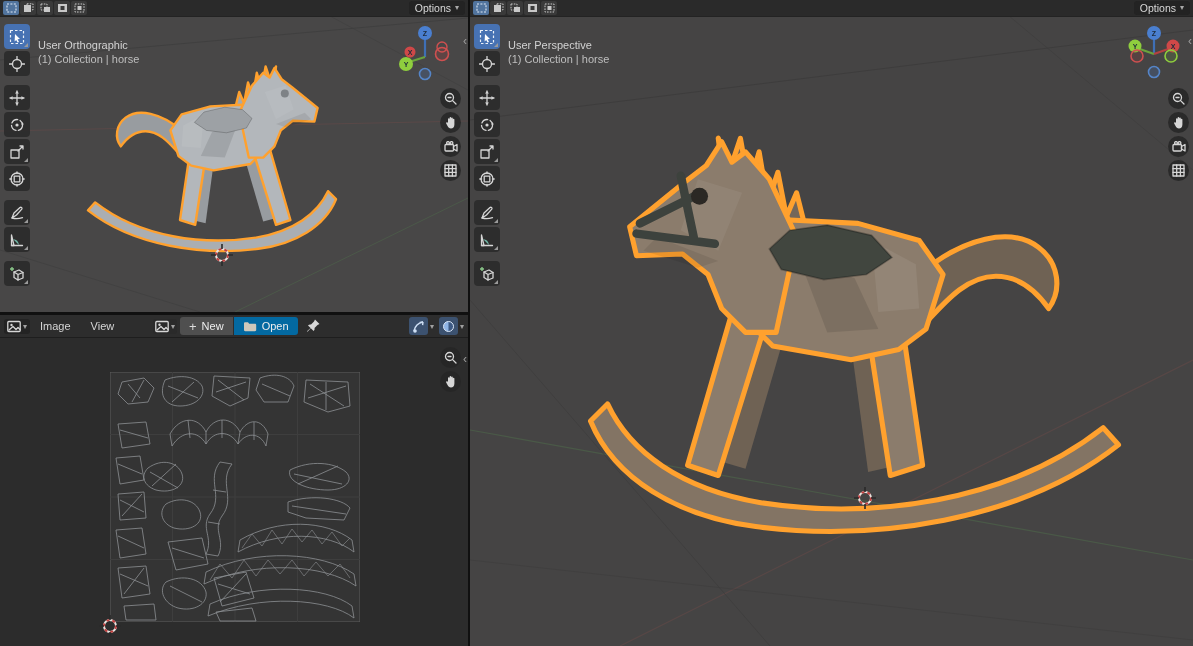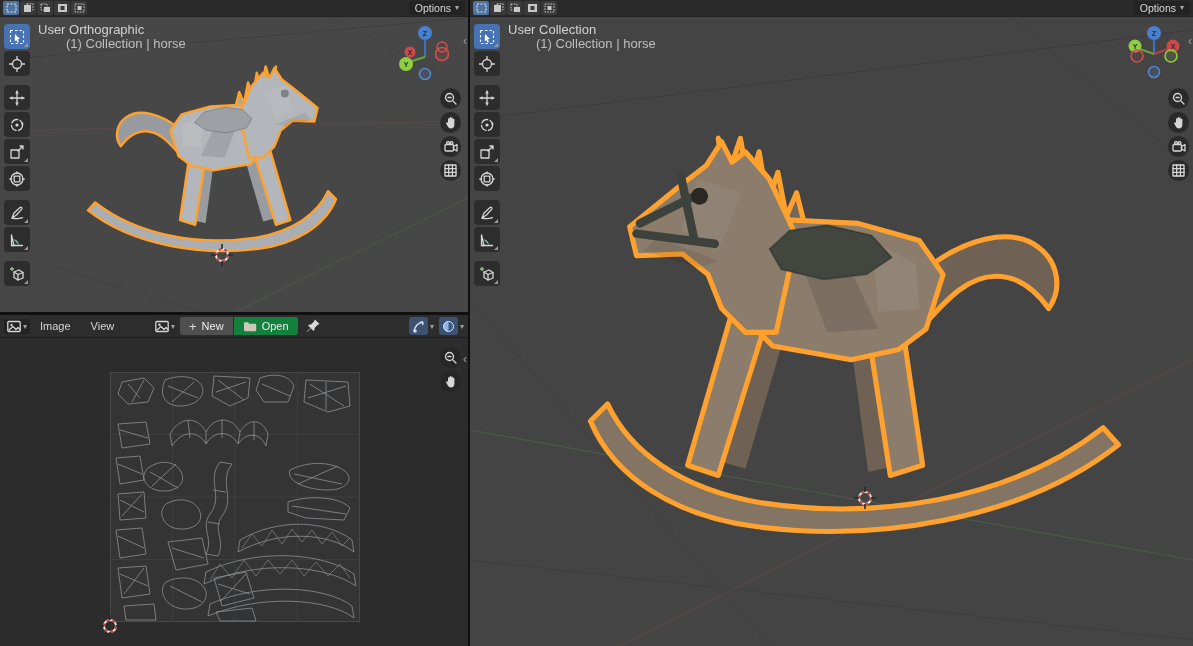--- a/index.html
+++ b/index.html
@@ -24,22 +24,22 @@
     background:rgba(40,40,40,.92); border-bottom:1px solid #232323; }
   .mode-group { position:absolute; left:3px; top:1px; display:flex; gap:1px; }
   .mode-btn { width:16px; height:14px; background:#3a3a3a; border-radius:2px;
     display:flex; align-items:center; justify-content:center; }
   .mode-btn.active { background:#51749e; }
   .options-btn { position:absolute; right:3px; top:1px; height:14px; padding:0 6px;
     background:#232323; border-radius:3px; color:#d8d8d8; font-size:10.5px;
     display:flex; align-items:center; gap:4px; line-height:14px; }
   .options-btn .chev { font-size:8px; color:#a8a8a8; }
 
-  .vp-info { position:absolute; left:38px; top:23px; color:#d2d2d2; font-size:13px; line-height:14px; }
-  .vp-info .sub { color:#bfbfbf;margin-left:28px; }
+  .vp-info { position:absolute; left:38px; top:38px; color:#d2d2d2; font-size:11px; line-height:14px; }
+  .vp-info .sub { color:#bfbfbf; }
 
   .toolbar { position:absolute; left:4px; top:24px; width:27px; display:flex; flex-direction:column; }
   .tool-btn { width:26px; height:25px; margin-bottom:2px; background:rgba(43,43,43,.92);
     border-radius:4px; display:flex; align-items:center; justify-content:center; position:relative; }
   .tool-btn.active { background:#4772b3; }
   .tool-btn.gap { margin-top:7px; }
   .tool-btn .tri { position:absolute; right:2px; bottom:2px; width:0; height:0;
     border-left:4px solid transparent; border-bottom:4px solid #9a9a9a; }
   .tool-btn svg { display:block; }
 
@@ -65,21 +65,21 @@
   .uv-header .menu { color:#d5d5d5; font-size:11px; padding:0 10px; }
   .editor-type-btn { display:flex; align-items:center; gap:2px; margin-left:4px; padding:1px 3px;
     background:#232323; border-radius:3px; }
   .chev-sm { font-size:8px; color:#a0a0a0; }
   .uv-center { position:absolute; left:153px; top:2px; display:flex; align-items:center; gap:3px; }
   .img-browse { display:flex; align-items:center; gap:2px; background:#2a2a2a; border-radius:3px; padding:1px 2px; }
   .seg { display:flex; }
   .seg-btn { height:18px; background:#4f4f4f; color:#ededed; font-size:11px;
     display:flex; align-items:center; gap:5px; padding:0 9px; }
   .seg-btn.first { border-radius:3px 0 0 3px; margin-right:1px; }
-  .seg-btn.last { border-radius:0 3px 3px 0; background:#15803d; }
+  .seg-btn.last { border-radius:0 3px 3px 0; background:#0369a1; }
   .uv-right { position:absolute; right:4px; top:2px; display:flex; align-items:center; gap:5px; }
   .uv-right .icon-drop { display:flex; align-items:center; gap:2px; }
   .uv-right .icon-box { width:19px; height:18px; background:#3c5270; border-radius:3px;
     display:flex; align-items:center; justify-content:center; }
 
   .uv-canvas { position:absolute; left:0; top:23px; right:0; bottom:0; background:#2c2c2c; }
   .uv-square { position:absolute; left:110px; top:34px; width:250px; height:250px; }
   .uv-nav { position:absolute; right:7px; top:9px; display:flex; flex-direction:column; gap:3px; }
 
   .icon-stroke { stroke:#d6d6d6; fill:none; stroke-width:1.3; stroke-linecap:round; stroke-linejoin:round; }
@@ -489,21 +489,21 @@
               </svg>
           </div>
         </div>
         <div class="options-btn">
           <span>Options</span>
           <span class="chev">▾</span>
         </div>
       </div>
 
       <div class="vp-info">
-        <div>User Collection</div>
+        <div>User Perspective</div>
         <div class="sub">(1) Collection | horse</div>
       </div>
 
       <div class="toolbar">
         <div class="tool-btn active">
           <svg width="16" height="16">
               <rect x="1.5" y="1.5" width="13" height="13" fill="none" stroke="#eaf0f8" stroke-width="1.2" stroke-dasharray="2.5 2"></rect>
               <path d="M6,5 L11,10 L8.6,10.2 L10,13 L8.6,13.6 L7.2,10.9 L5.6,12.4 Z" fill="#fff"></path>
             </svg>
           <span class="tri"></span>

